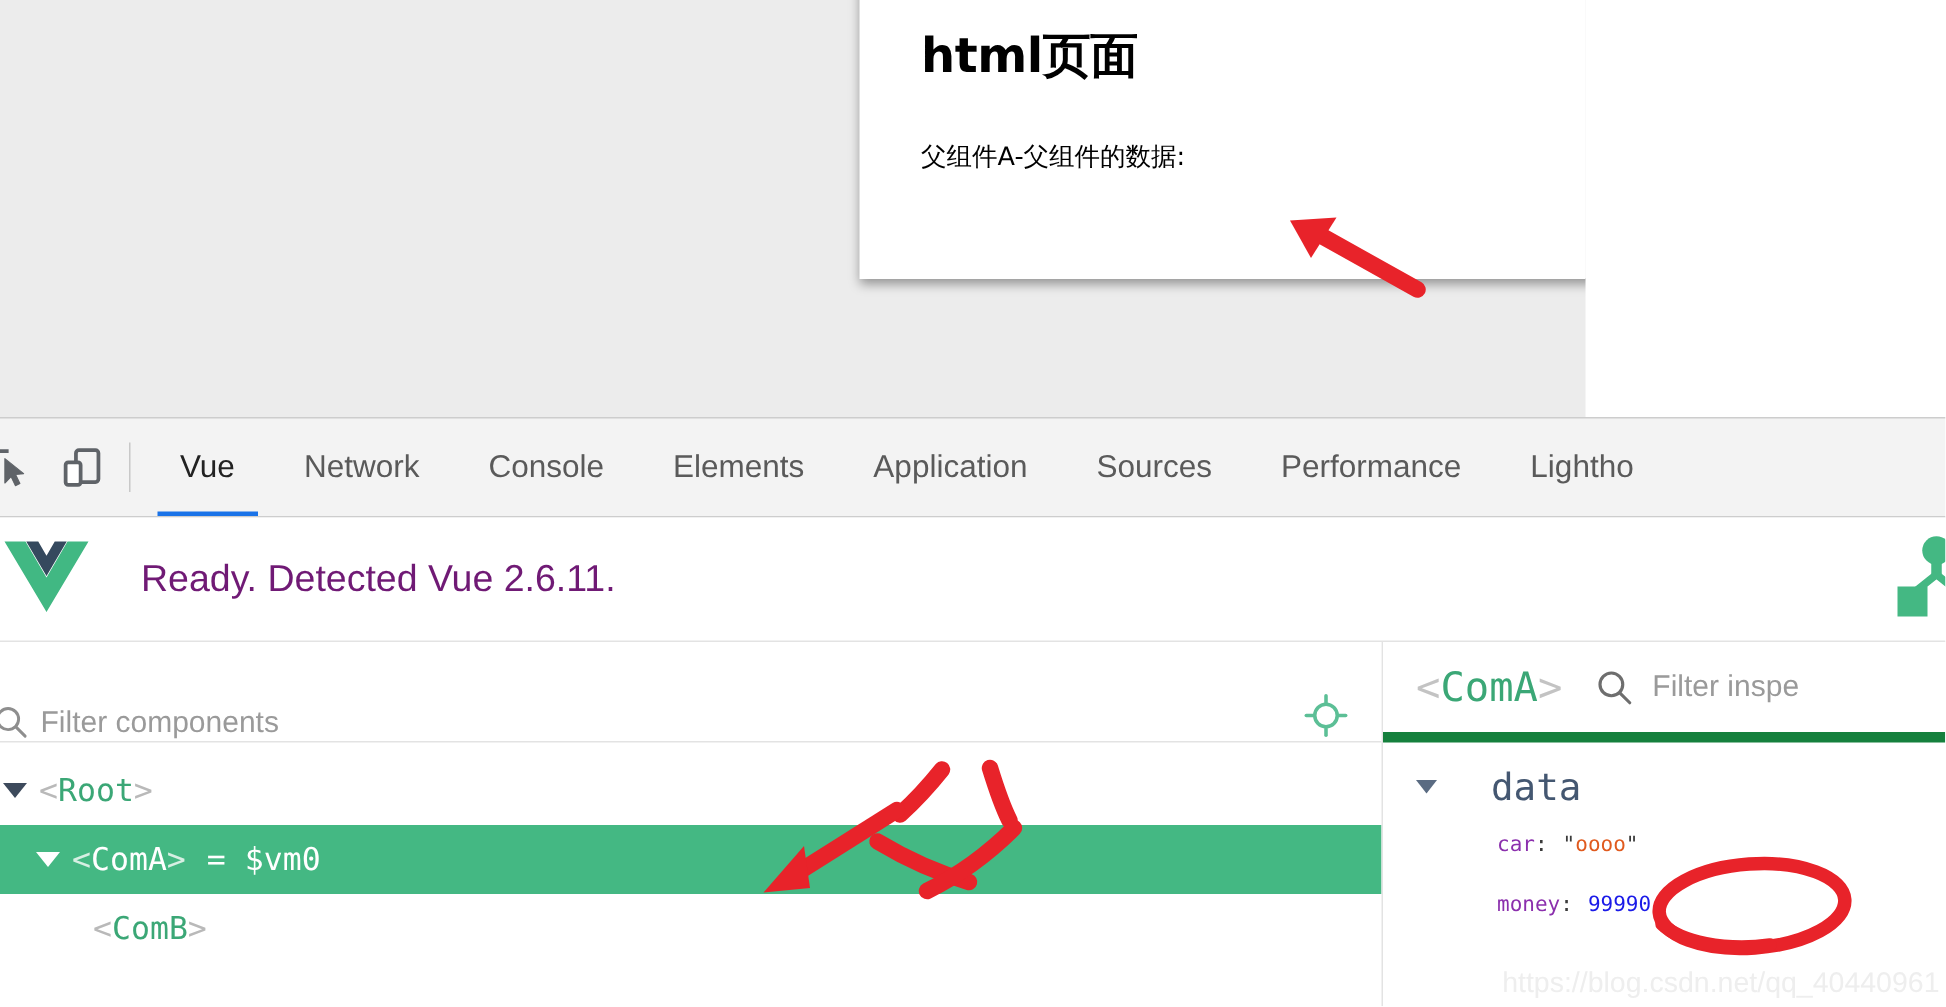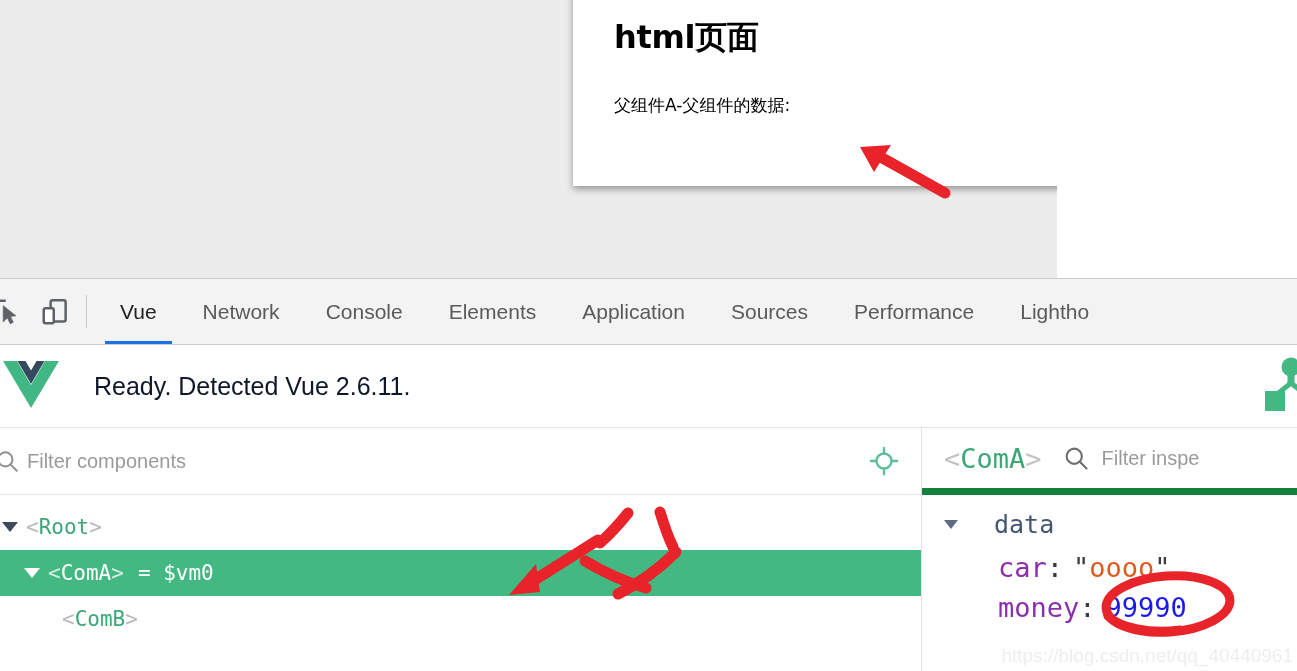--- a/index.html
+++ b/index.html
@@ -124,21 +124,21 @@
     overflow: hidden;
   }
   .vue-logo {
     margin-left: 2px;
     flex: 0 0 auto;
   }
   .vue-ready-text {
     margin-left: 34px;
     font-family: "Liberation Sans", sans-serif;
     font-size: 25px;
-    color: #0f172a;
+    color: #701a75;
     white-space: nowrap;
   }
   .vue-header-right {
     margin-left: auto;
     margin-right: -18px;
     flex: 0 0 auto;
     display: flex;
     align-items: center;
   }
 
@@ -165,21 +165,21 @@
     display: flex;
     flex-direction: column;
     overflow: hidden;
   }
 
   
   .filter-bar {
     height: 67px;
     flex: 0 0 67px;
     display: flex;
-    align-items: center;
+    align-items: flex-end;
     border-bottom: 1px solid #e3e3e3;
     box-sizing: border-box;
     padding: 0 20px 0 0;
     background: #fff;
   }
   .filter-search-icon {
     width: 34px;
     flex: 0 0 34px;
     display: flex;
     align-items: center;
@@ -309,24 +309,24 @@
     border-right: 7px solid transparent;
     border-top: 9px solid #5a6b82;
     margin-right: 12px;
   }
   .data-group-label {
     font-size: 25px;
     color: #445771;
   }
   .data-prop-row {
     display: flex;
-    align-items: flex-end;
+    align-items: center;
     height: 40px;
     padding-left: 54px;
-    font-size: 27px;
+    font-size: 14px;
     white-space: nowrap;
     cursor: pointer;
   }
   .prop-key { color: #8b2fad; }
   .prop-colon { color: #3b3b3b; margin-right: 10px; }
   .val-string { color: #e05a1e; }
   .val-quote { color: #3b3b3b; }
   .val-number { color: #1a1ae8; }
 
   

